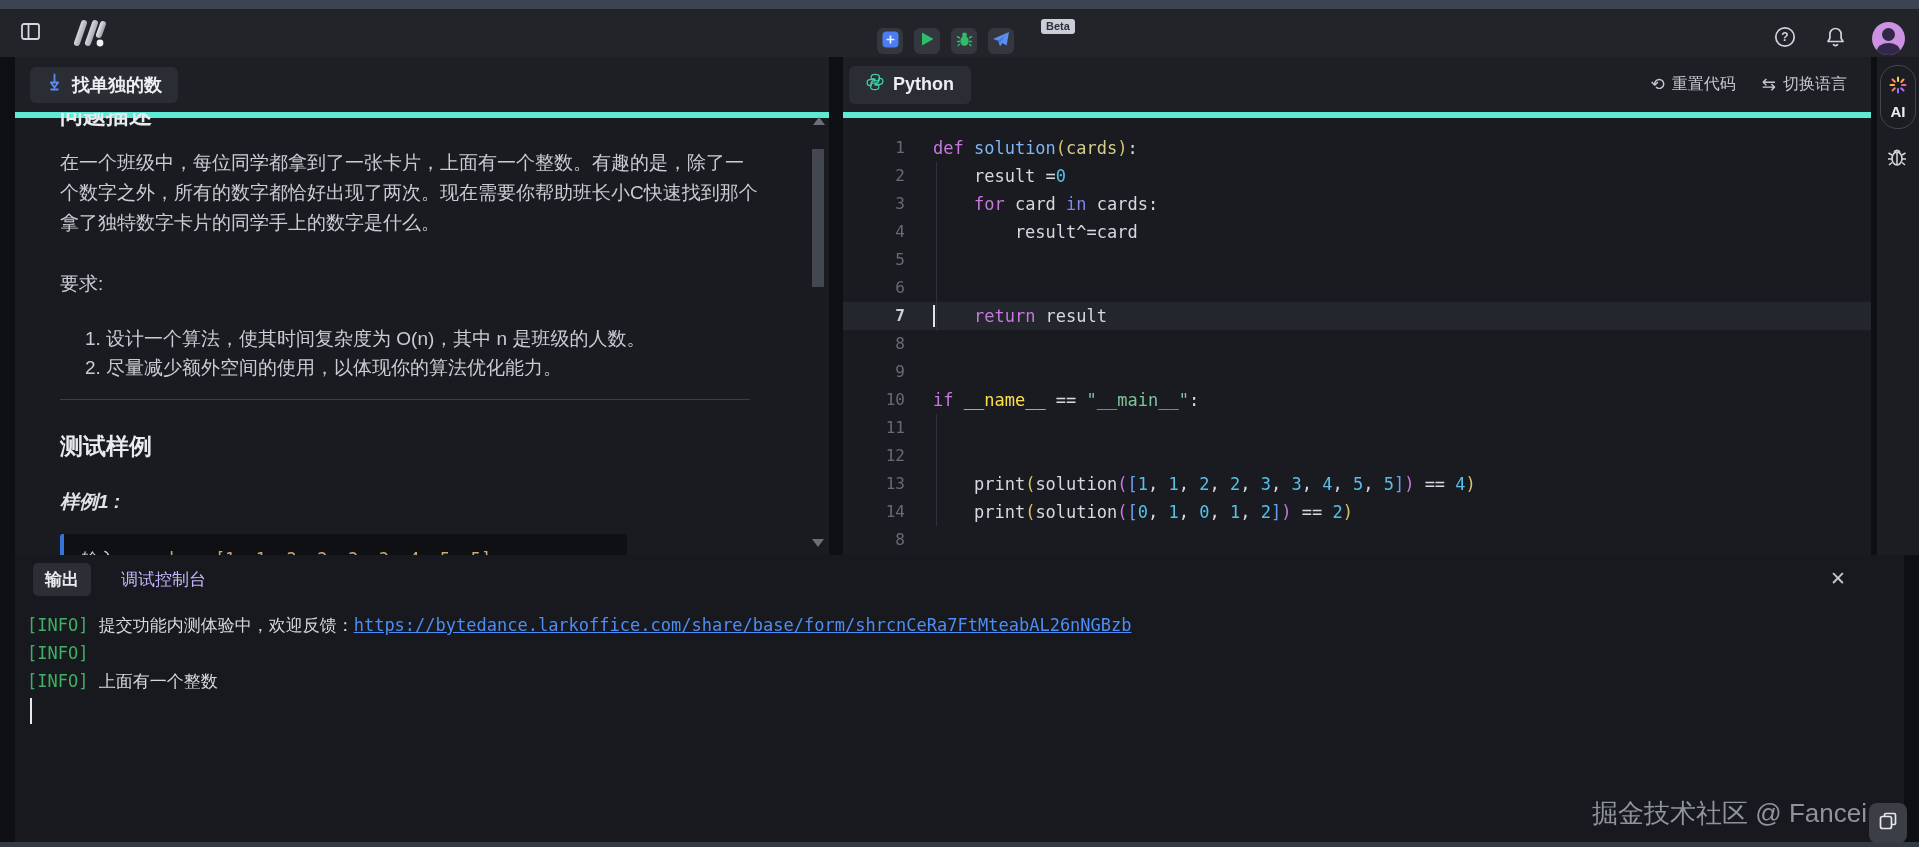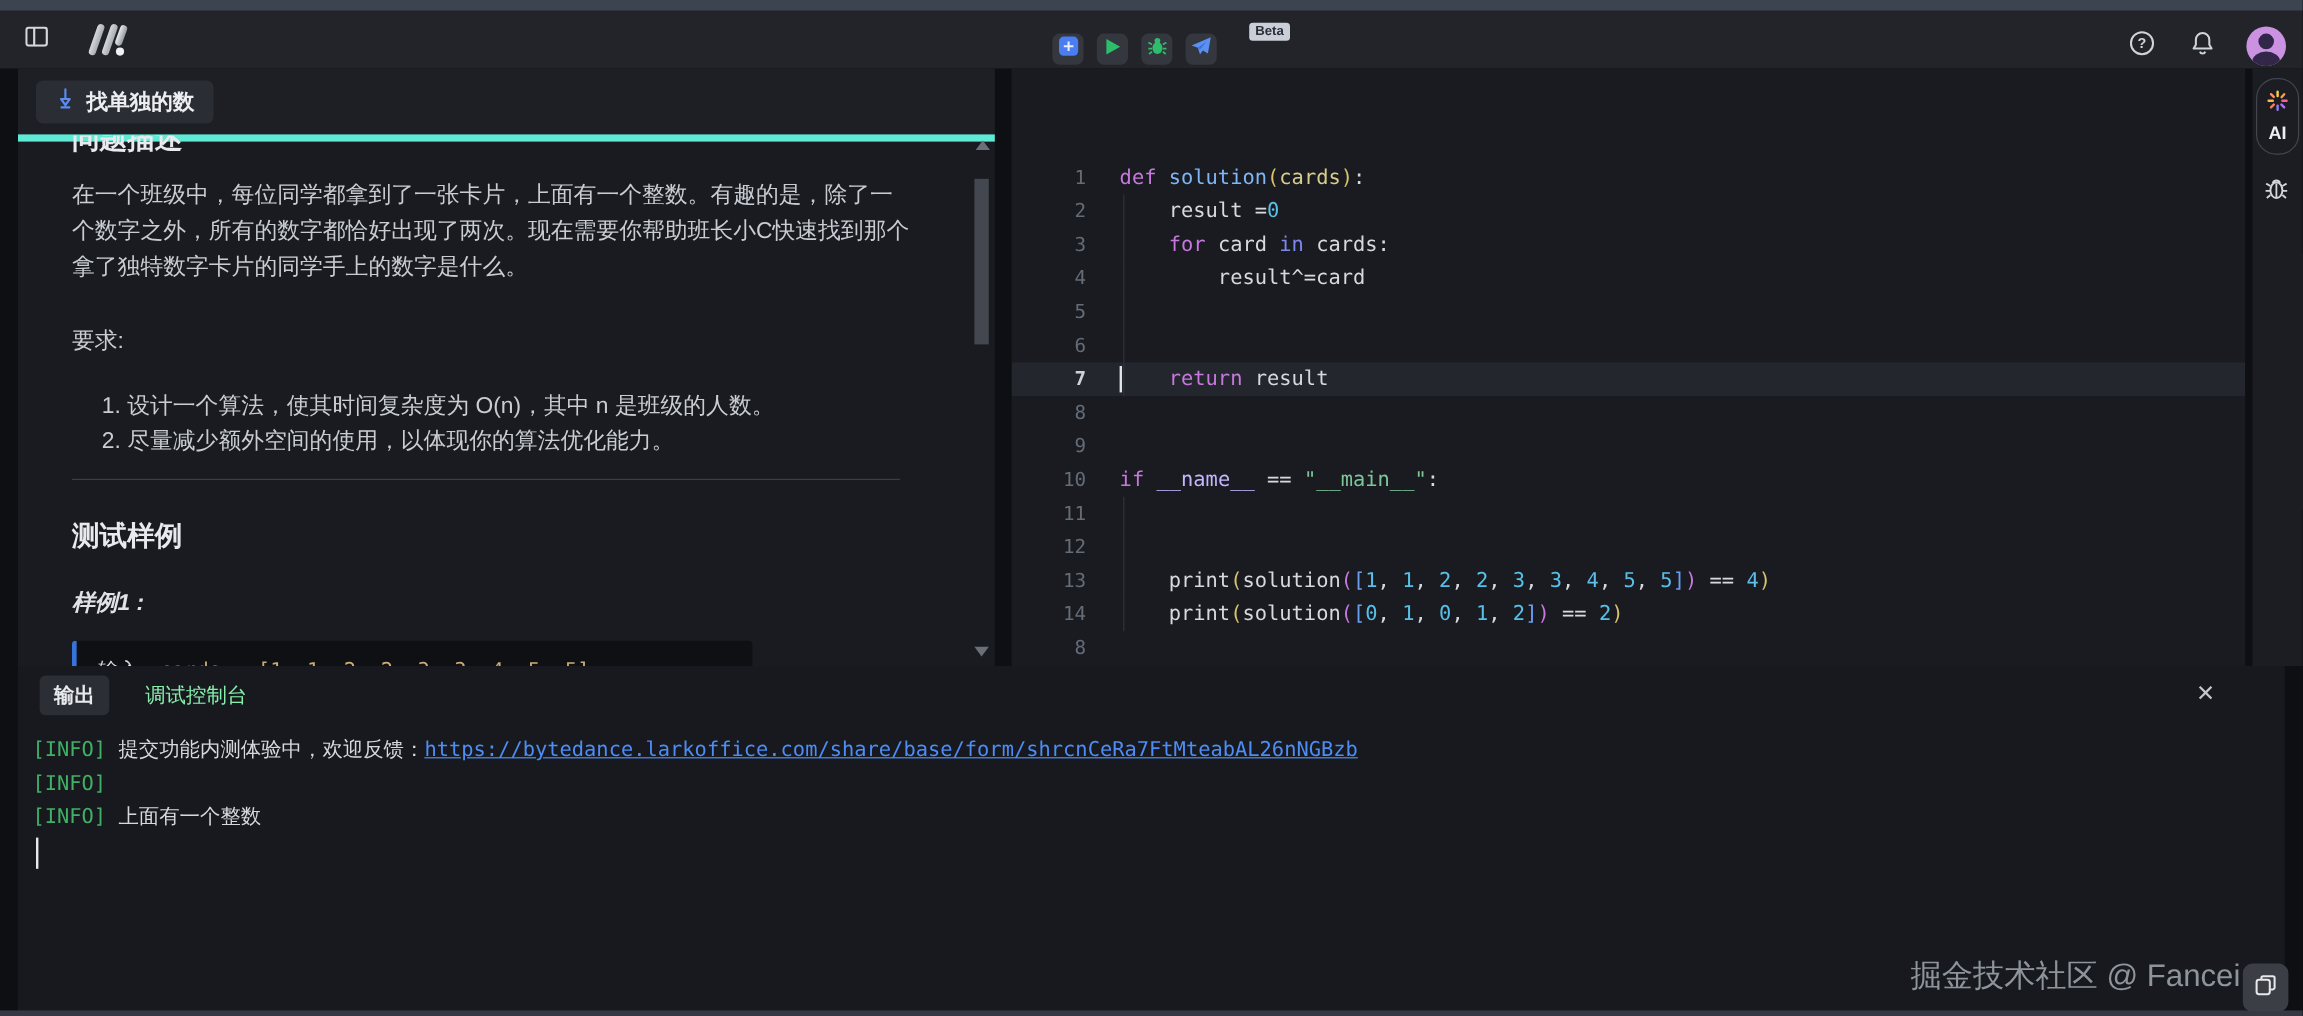--- a/index.html
+++ b/index.html
@@ -61,29 +61,29 @@
     font-family:"DejaVu Sans Mono",monospace;font-size:17px;padding-top:21px;}
   .code-line{display:flex;height:28px;line-height:28px;position:relative;}
   .code-line .ln{width:62px;text-align:right;flex:none;color:#646c78;font-size:16px;}
   .code-line .code-text{padding-left:28px;white-space:pre;}
   .code-line.guide::before{content:"";position:absolute;left:93px;top:0;bottom:0;width:1px;background:#2e323b;}
   .code-line.active{background:#23262d;}
   .code-line.active .ln{color:#cdd2da;font-weight:bold;}
   .code-line .cursor{position:absolute;left:90px;top:3px;width:2px;height:22px;background:#dfe3ea;}
   .c-kw{color:#c678dd}.c-kw2{color:#7d87ec}.c-fn{color:#7eb6f6}.c-param{color:#d8cd8d}
   .c-b1{color:#d8c36a}.c-b2{color:#c678dd}.c-b3{color:#6a9ff0}.c-num{color:#58c0e8}
-  .c-str{color:#7ec699}.c-var{color:#c4b5fd}.c-cmt{color:#6c7380}.c-txt{color:#d6d9df}
+  .c-str{color:#7ec699}.c-var{color:#fde047}.c-cmt{color:#6c7380}.c-txt{color:#d6d9df}
   
   .ai-pill{position:absolute;left:3px;top:8px;width:34px;height:62px;border:1px solid #41454e;border-radius:17px;
     display:flex;flex-direction:column;align-items:center;justify-content:center;gap:4px;}
   .ai-label{color:#eceef1;font-weight:bold;font-size:15px;}
   .strip-bug{position:absolute;left:9px;top:88px;}
   
   .console-header{height:48px;display:flex;align-items:center;padding-left:18px;gap:18px;}
-  .console-tab{font-size:17px;color:#86efac;cursor:pointer;padding:5px 12px;border-radius:5px;}
+  .console-tab{font-size:17px;color:#c4b5fd;cursor:pointer;padding:5px 12px;border-radius:5px;}
   .console-tab.active{background:#2b2e35;color:#e8eaed;font-weight:bold;}
   .console-close{position:absolute;right:58px;top:14px;color:#c2c6cd;font-size:19px;cursor:pointer;line-height:19px;}
   .console-body{padding:8px 0 0 12px;font-family:"DejaVu Sans Mono",monospace;font-size:17px;line-height:28px;color:#d5d8dd;}
   .info-tag{color:#3fb065;}
   .console-link{color:#4d8df5;text-decoration:underline;cursor:pointer;}
   .console-cursor{width:2px;height:26px;background:#e6e9ee;margin-left:3px;margin-top:3px;}
   
   .watermark{position:absolute;right:52px;bottom:16px;color:#8e949c;font-size:26px;white-space:nowrap;z-index:40;}
   .wm-icon{position:absolute;right:12px;bottom:4px;width:38px;height:40px;background:#3b3e45;border-radius:8px;
     display:flex;align-items:center;justify-content:center;z-index:41;}
@@ -208,20 +208,41 @@
     </div>
   </div>
   <div class="scrollbar">
     <div class="sb-arrow sb-up"></div>
     <div class="sb-thumb"></div>
     <div class="sb-arrow sb-down"></div>
   </div>
 </div>
 
 <div class="panel editor-panel">
+  <div class="panel-header">
+    <div class="lang-tab">
+      <span>
+        <svg width="18" height="18" viewBox="0 0 16 16">
+          <path d="M8 1.2c-2.2 0-3.4.9-3.4 2.4v1.6h3.3v.7H3.4C2 5.9 1 7 1 8.6s1 2.6 2.4 2.6h1.2V9.6c0-1.4 1.2-2.5 2.6-2.5h2.4c1.3 0 2.3-1 2.3-2.3V3.6c0-1.5-1.3-2.4-3.9-2.4z" fill="none" stroke="#3ecfa8" stroke-width="1.1"></path>
+          <path d="M8 14.8c2.2 0 3.4-.9 3.4-2.4v-1.6H8.1v-.7h4.5c1.4 0 2.4-1.1 2.4-2.7s-1-2.6-2.4-2.6h-1.2v1.6c0 1.4-1.2 2.5-2.6 2.5H6.4c-1.3 0-2.3 1-2.3 2.3v1.2c0 1.5 1.3 2.4 3.9 2.4z" fill="none" stroke="#3ecfa8" stroke-width="1.1"></path>
+        </svg>
+      </span>
+      <span>Python</span>
+    </div>
+    <div class="editor-actions">
+      <div class="editor-action">
+        <span class="glyph">⟲</span>
+        <span>重置代码</span>
+      </div>
+      <div class="editor-action">
+        <span class="glyph">⇆</span>
+        <span>切换语言</span>
+      </div>
+    </div>
+  </div>
   <div class="editor-body" id="code-lines">
       <div class="code-line">
         <span class="ln">1</span>
         <span class="code-text"><span class="c-kw">def </span><span class="c-fn">solution</span><span class="c-b1">(</span><span class="c-param">cards</span><span class="c-b1">)</span><span class="c-txt">:</span></span>
       </div>
       <div class="code-line guide">
         <span class="ln">2</span>
         <span class="code-text"><span class="c-txt">    result =</span><span class="c-num">0</span></span>
       </div>
       <div class="code-line guide">

